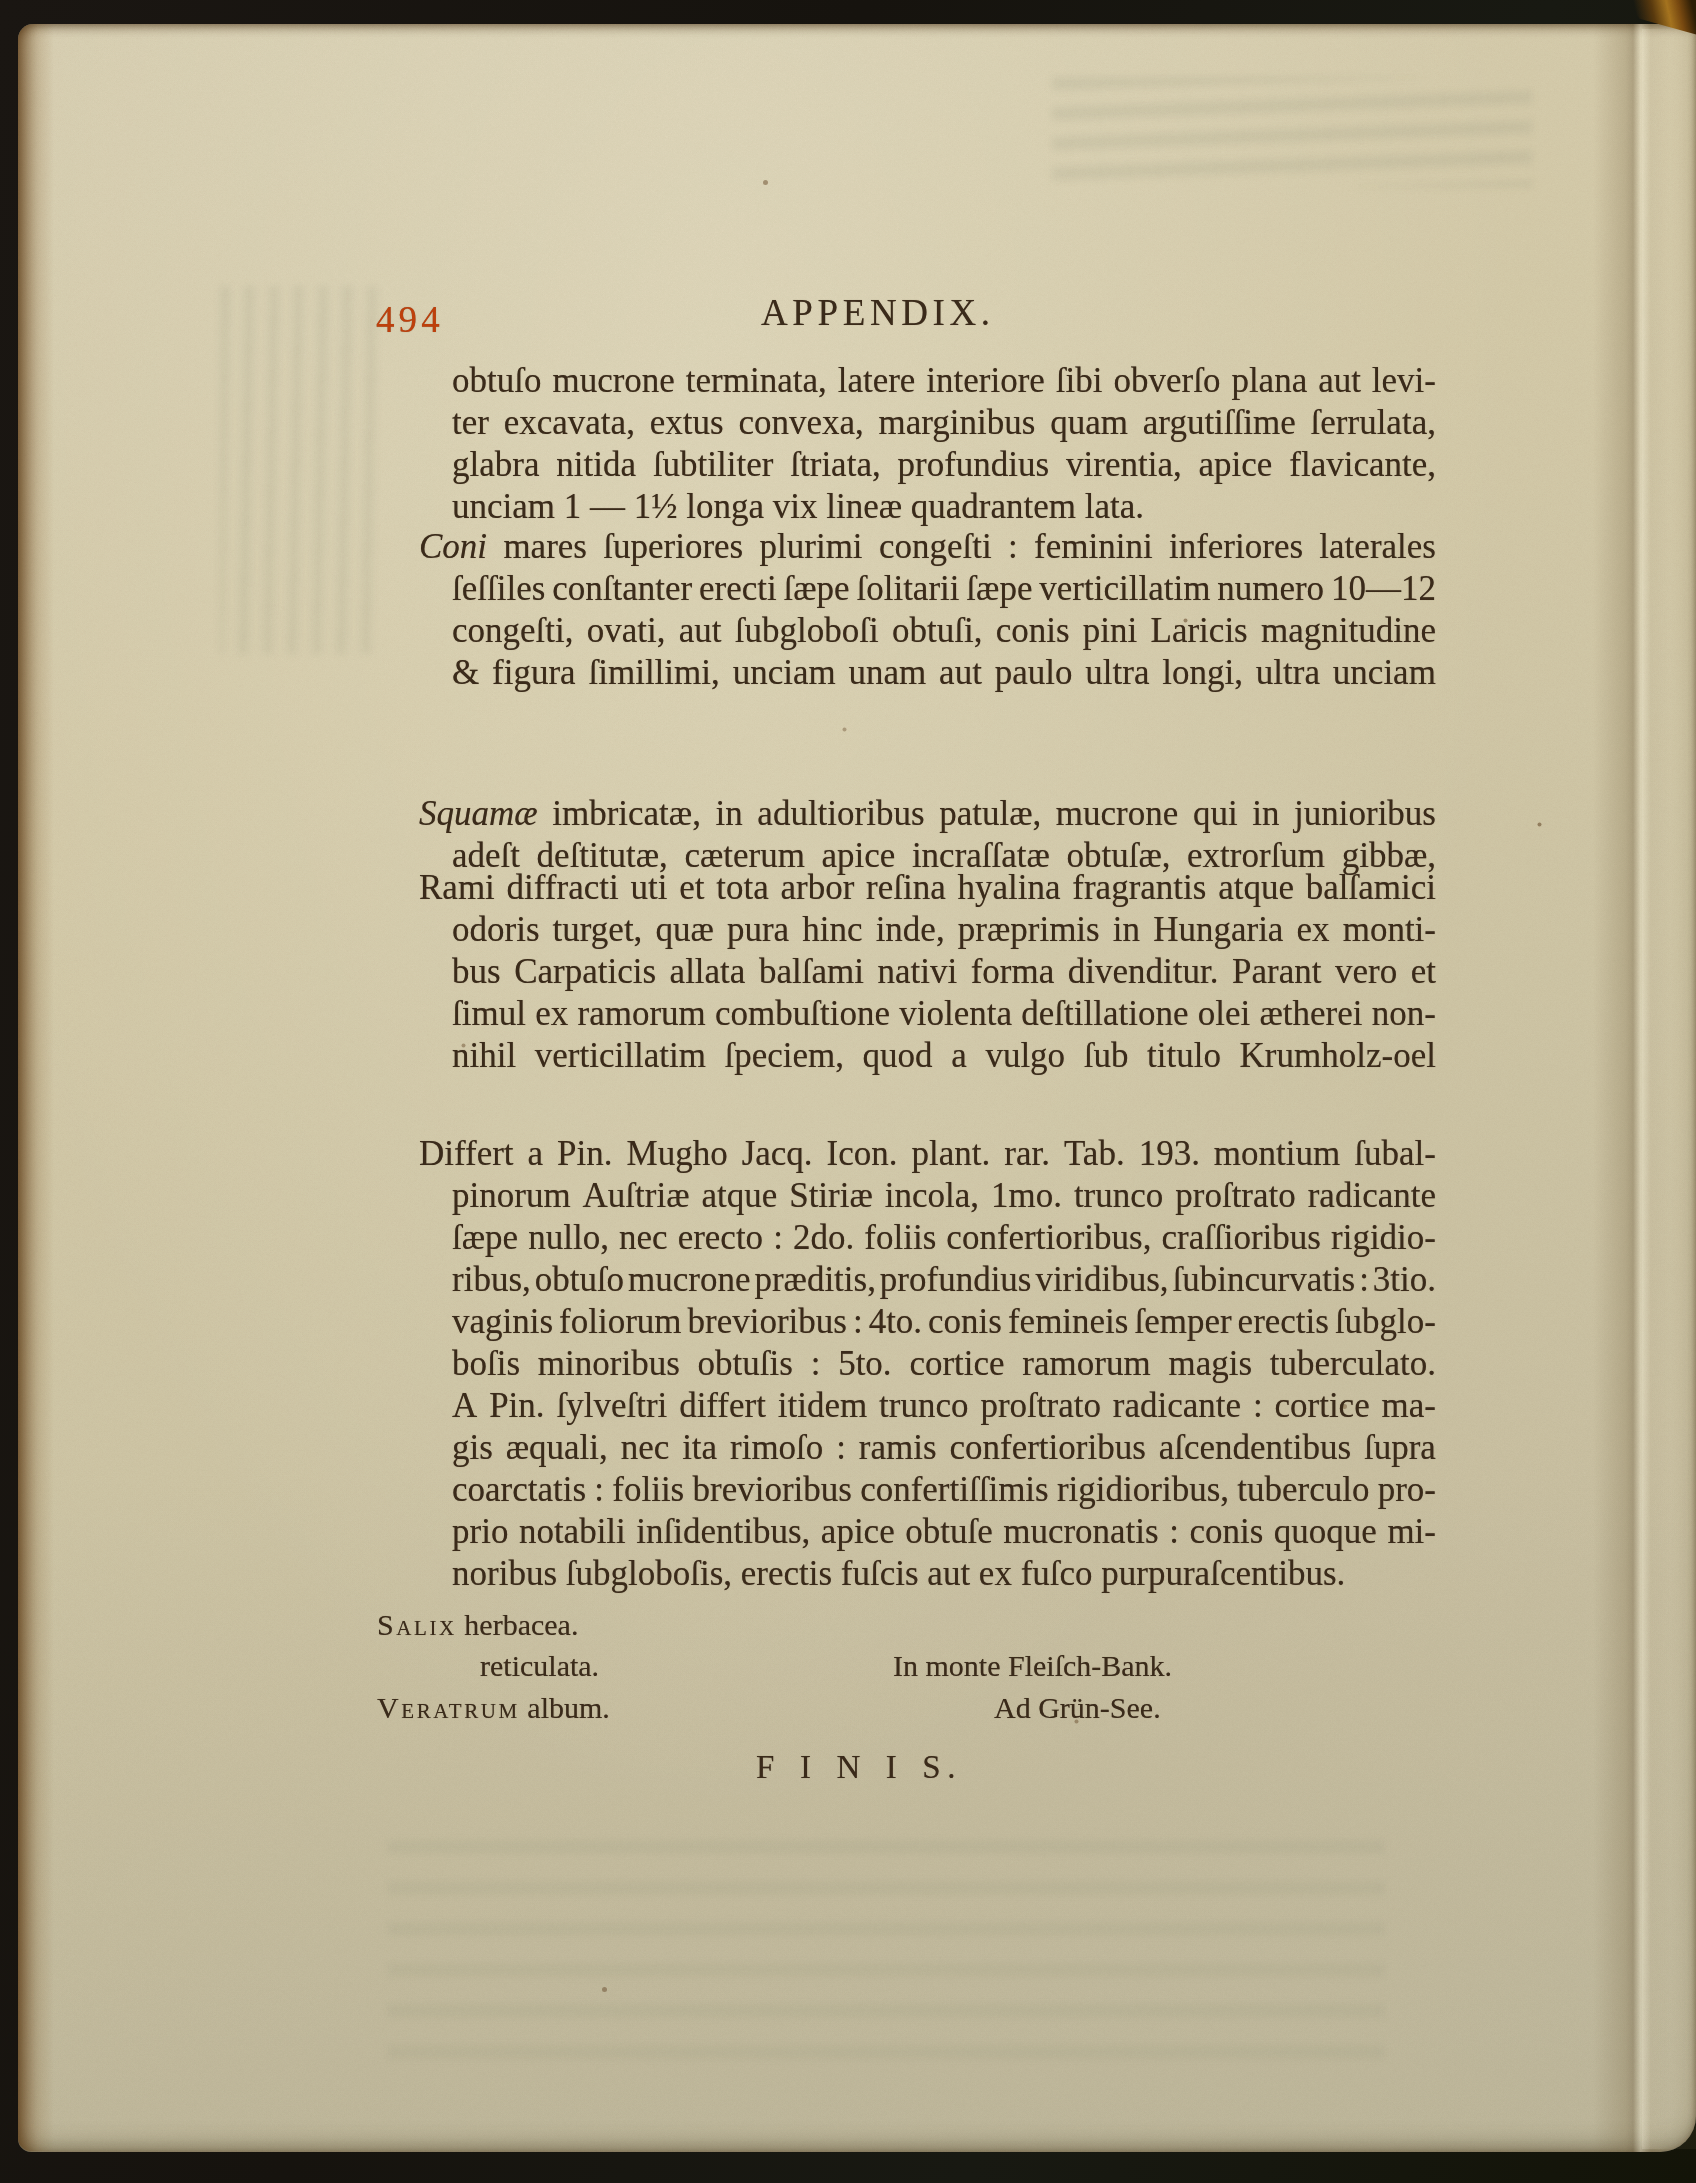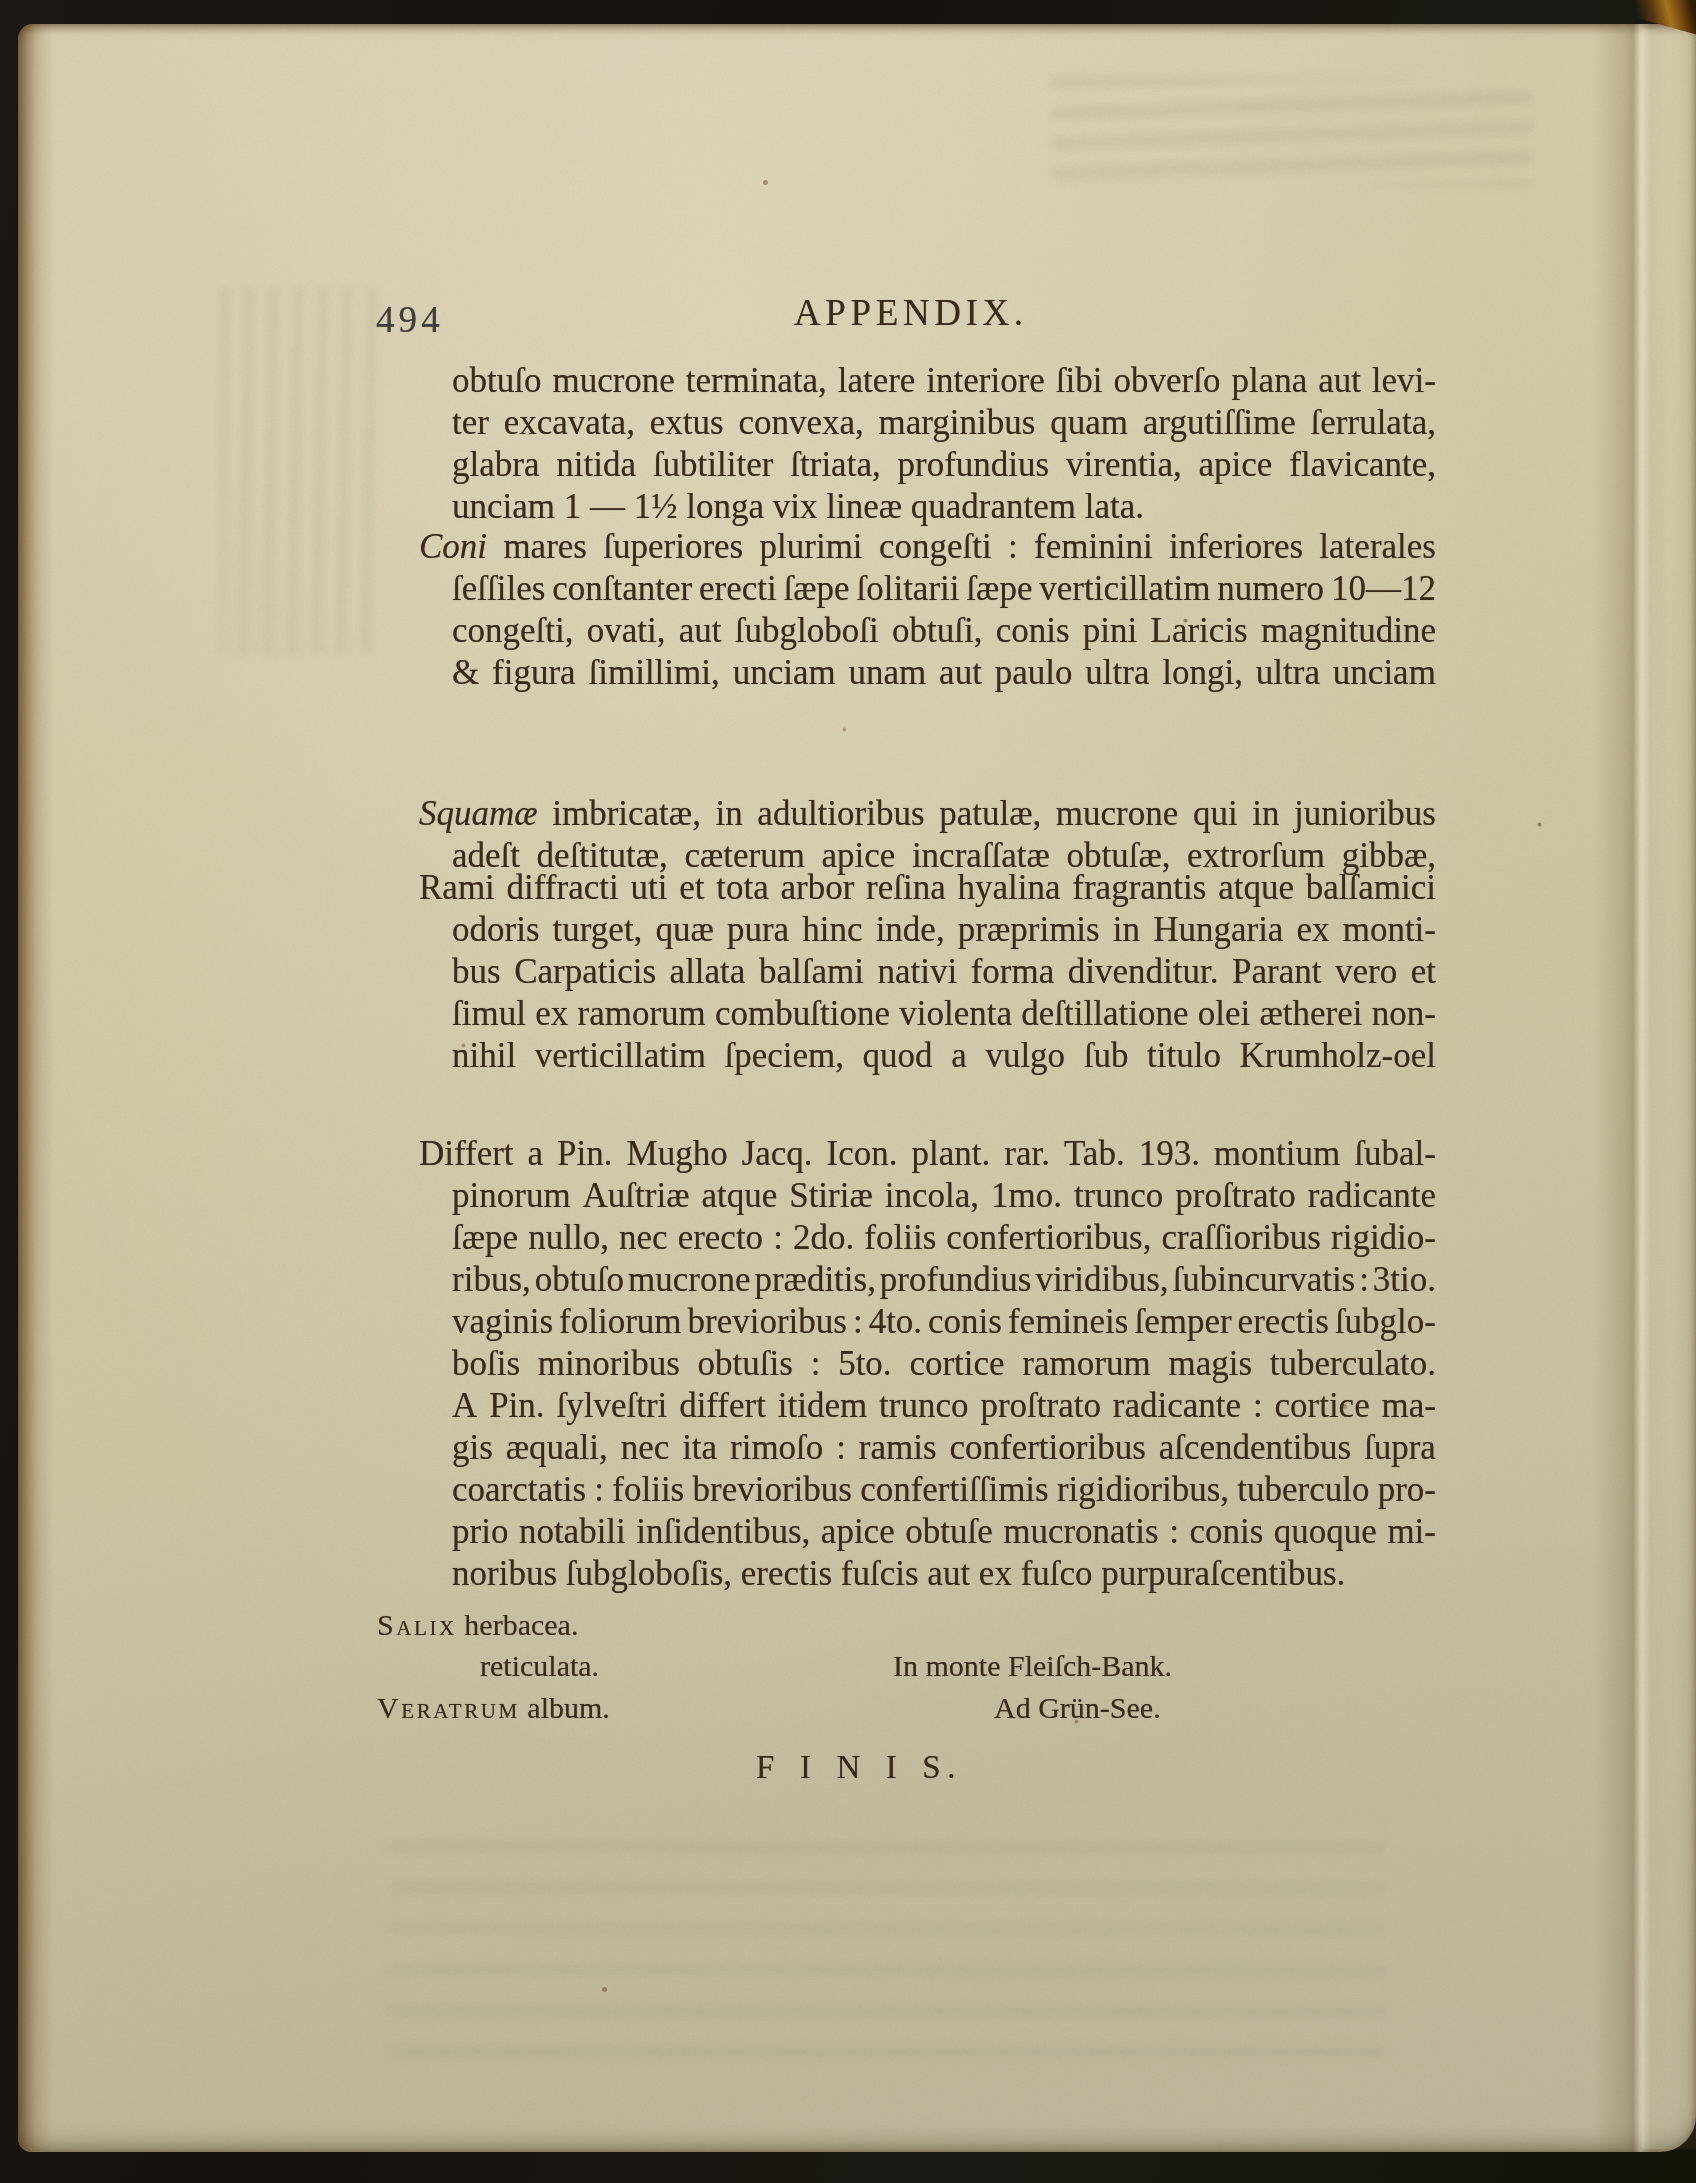--- a/index.html
+++ b/index.html
@@ -39,22 +39,22 @@
   #ghost-bottom{left:388px;top:1818px;width:996px;height:240px;
     background:repeating-linear-gradient(0deg,rgba(118,128,104,0.09) 0 12.3px,rgba(0,0,0,0) 12.3px 41px);}
   #specks{left:0;top:0;width:3.1px;height:3.1px;border-radius:50%;background:rgba(0,0,0,0);
     box-shadow:764px 181px 0 1px rgba(96,62,28,0.45),1184px 619px 0 0.5px rgba(90,58,26,0.5),
       462px 1044px 0 0.5px rgba(90,58,26,0.4),1343px 1405px 0 1px rgba(96,62,28,0.38),
       603px 1988px 0 1px rgba(90,58,26,0.42),1538px 823px 0 0.5px rgba(90,58,26,0.5),
       1075px 1720px 0 0.5px rgba(90,58,26,0.4),843px 728px 0 0.5px rgba(90,58,26,0.35);}
   .grain{position:absolute;inset:0;z-index:4;mix-blend-mode:multiply;opacity:0.30;pointer-events:none;}
 
   .txt{position:absolute;z-index:3;color:#3b2b1a;text-shadow:0 0 0.7px rgba(58,42,25,0.55);}
-  #page-number{left:376px;top:298px;font-size:37px;letter-spacing:4.1px;color:#404040;}
-  #header-title{left:794px;top:291px;font-size:37px;letter-spacing:4.6px;}
+  #page-number{left:376px;top:298px;font-size:37px;letter-spacing:4.1px;color:#c2410c;}
+  #header-title{left:761px;top:291px;font-size:37px;letter-spacing:4.6px;}
   .para{left:452px;width:984px;font-size:35px;line-height:42px;}
   .jline{display:flex;justify-content:space-between;}
   .jlast{display:block;text-align:left;}
   .opener{margin-left:-33px;}
   .italic-opener span:first-child{font-style:italic;}
   #para-1{top:360px;}  #para-2{top:526px;}  #para-3{top:746px;margin-top:47px;}
   #para-4{top:867px;} #para-5{top:1133px;}
   .species-row{font-size:30px;line-height:41px;}
   #species-row-1{left:377px;top:1604px;}
   #species-row-2{left:480px;top:1645px;}

